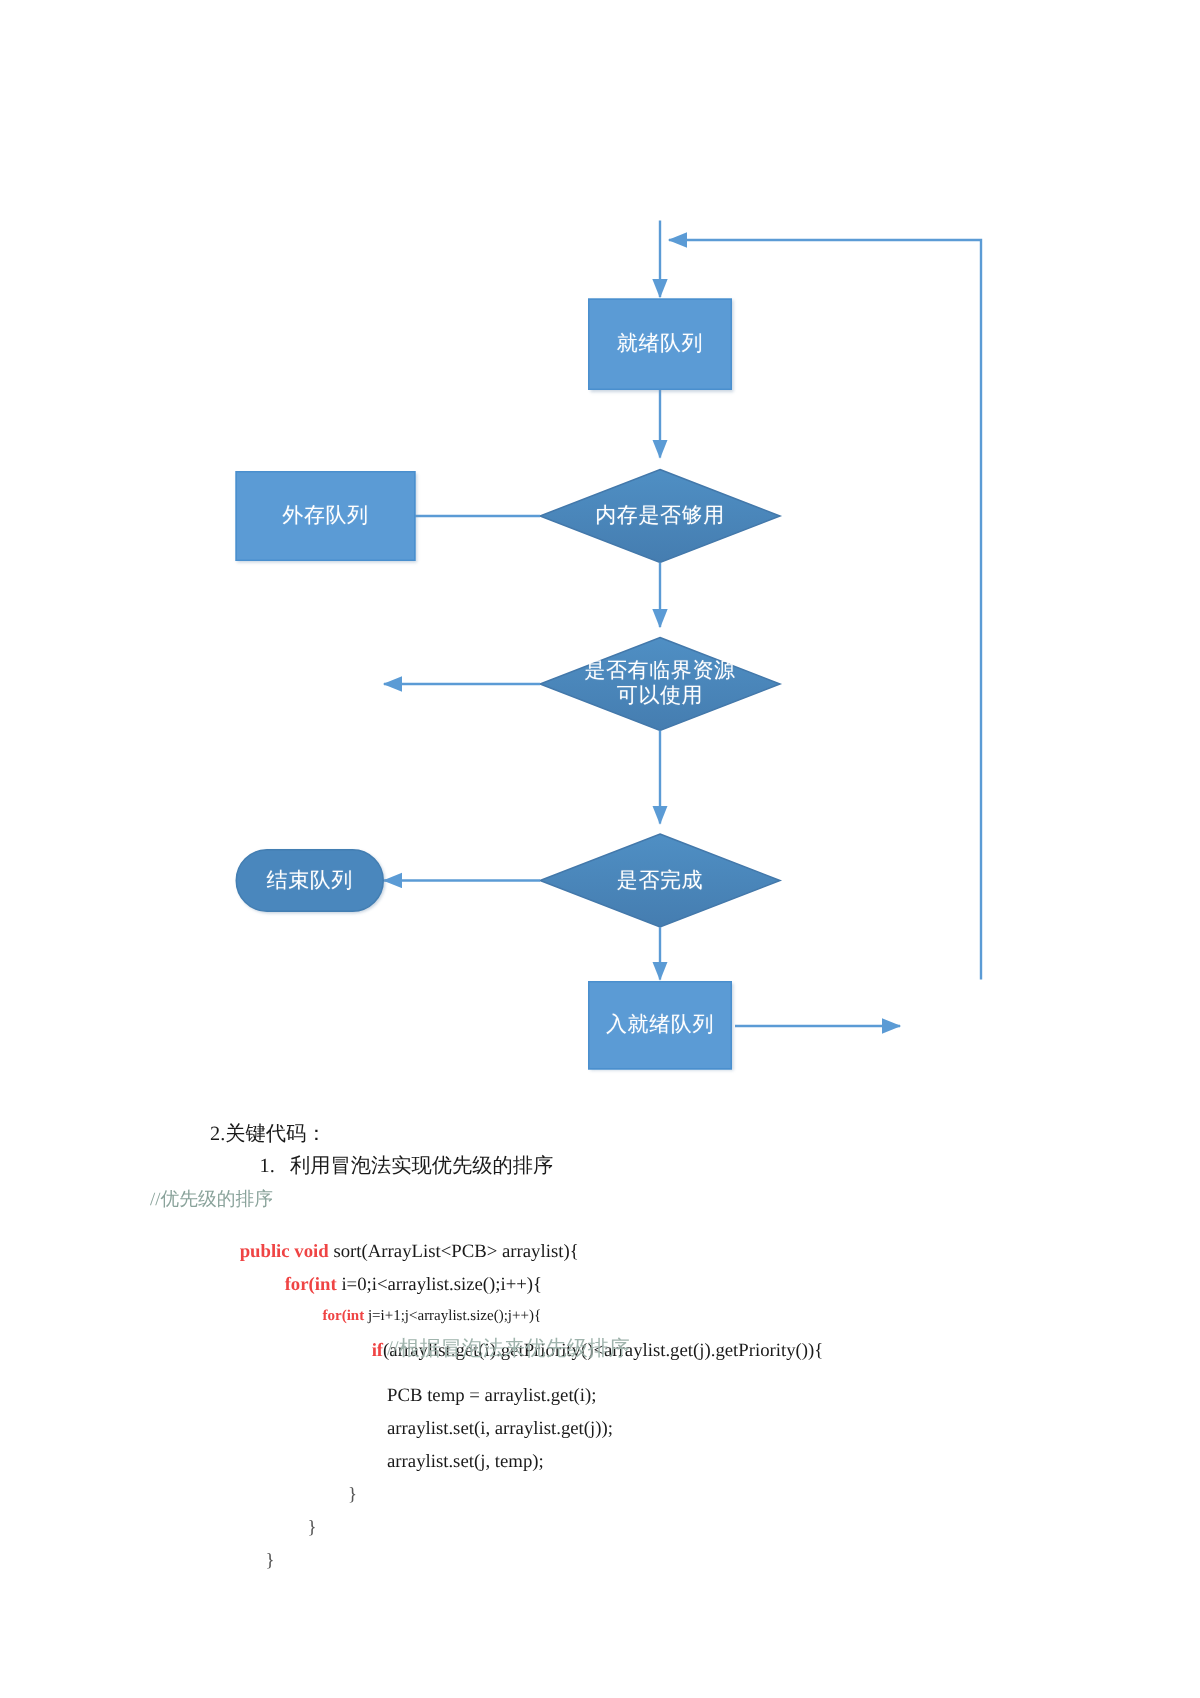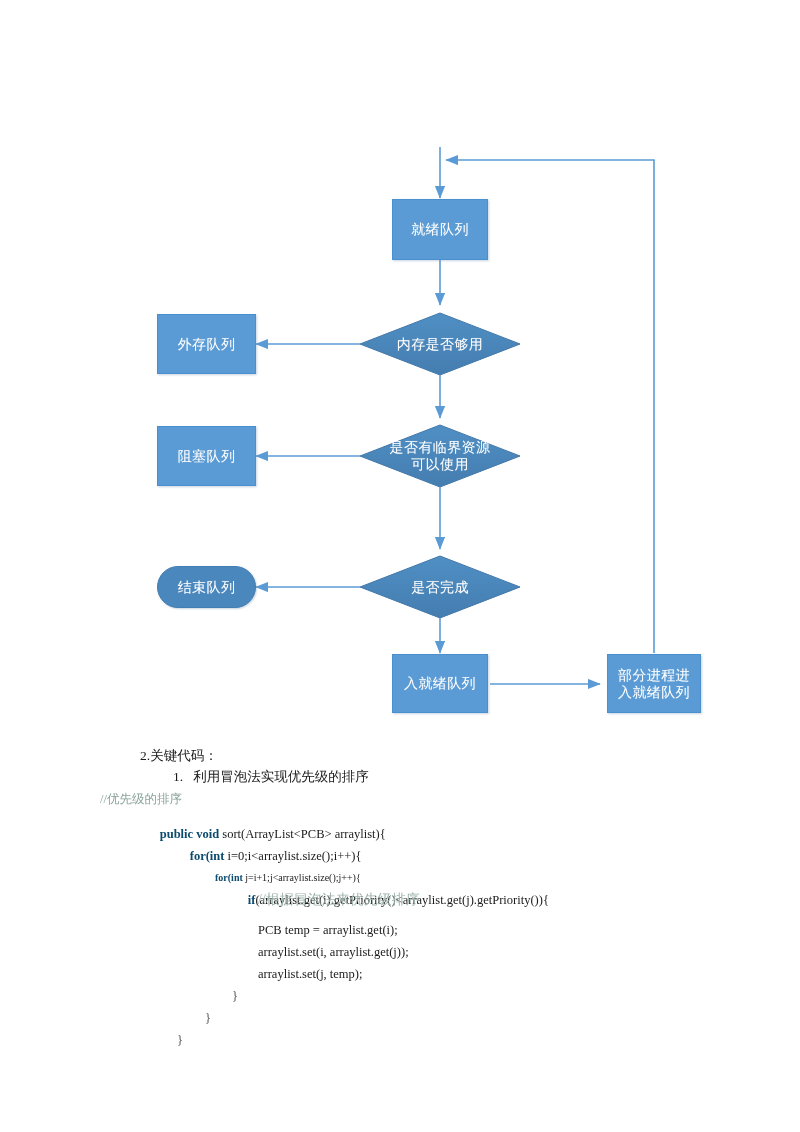--- a/index.html
+++ b/index.html
@@ -81,21 +81,21 @@
     font-family: "Liberation Serif", "DejaVu Serif", serif;
     font-size: 13.5px;
     color: #1a1a1a;
   }
   .tline {
     position: absolute;
     white-space: pre;
     line-height: 14px;
   }
   .kw {
-    color: #0c4a6e;
+    color: #ef4444;
     font-weight: bold;
   }
   .cmt {
     color: #8aa39b;
   }
   .cmt2 {
     color: #9fb3ac;
   }
   .brace {
     color: #555555;
@@ -152,49 +152,42 @@
 
 
     <div class="node rect" style="left:392px; top:199px; width:96px; height:61px;">
       <span>就绪队列</span>
     </div>
 
     <div class="node diamond-label" style="left:360px; top:330px; width:160px; height:28px;">
       <span>内存是否够用</span>
     </div>
 
-    <div class="node rect" style="left:157px; top:314px; width:99px; height:60px;">
+    <div class="node rect" style="left:157px; top:314px; width:120px; height:60px;">
       <span>外存队列</span>
     </div>
 
     <div class="node diamond-label" style="left:352px; top:432px; width:176px; height:48px; white-space:pre-line;">
       <span>是否有临界资源
 可以使用</span>
     </div>
 
-    <div class="node rect" style="left:157px; top:426px; width:99px; height:60px;">
-      <span>阻塞队列</span>
-    </div>
 
     <div class="node diamond-label" style="left:380px; top:573px; width:120px; height:28px;">
       <span>是否完成</span>
     </div>
 
     <div class="node stadium" style="left:157px; top:566px; width:99px; height:42px;">
       <span>结束队列</span>
     </div>
 
     <div class="node rect" style="left:392px; top:654px; width:96px; height:59px;">
       <span>入就绪队列</span>
     </div>
 
-    <div class="node rect" style="left:607px; top:654px; width:94px; height:59px; white-space:pre-line;">
-      <span>部分进程进
-入就绪队列</span>
-    </div>
   </div>
 
   <div id="textblock">
 
     <div class="tline" style="left:140px; top:9px; font-size:13.5px;">2.关键代码：</div>
 
     <div class="tline" style="left:173px; top:30px; font-size:13.5px;">1.   利用冒泡法实现优先级的排序</div>
 
     <div class="tline cmt" style="left:100px; top:52px; font-size:12.5px;">//优先级的排序</div>
 

